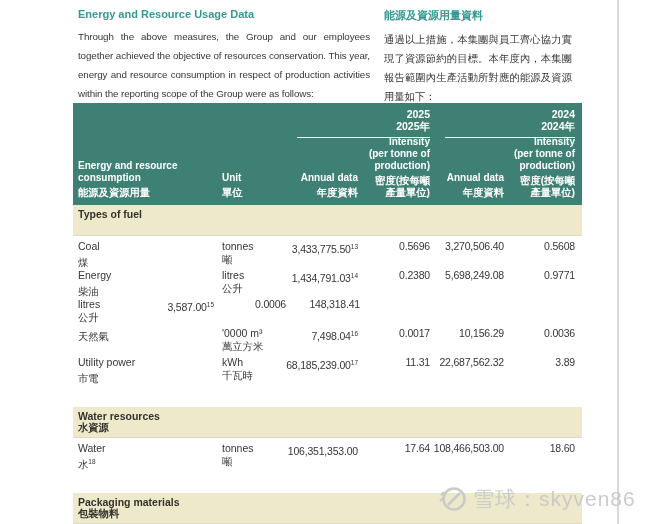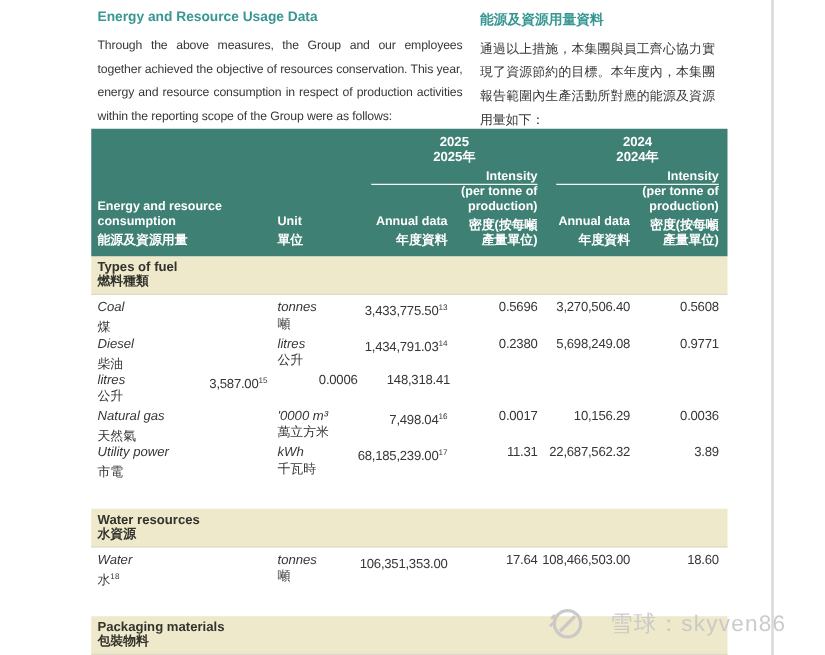--- a/index.html
+++ b/index.html
@@ -14,22 +14,22 @@
   .intro{position:absolute;left:78px;top:8px;width:494px;display:flex;}
   .intro-col.en{width:292px;margin-right:14px;}
   .intro-col.zh{width:188px;}
   .intro h2{margin:0 0 7px 0;font-size:11px;font-weight:bold;color:#379792;}
   .intro p{margin:0;font-size:9.8px;line-height:19px;letter-spacing:-0.1px;text-align:justify;}
   .intro-col.zh p{font-size:10.3px;letter-spacing:0;text-align:justify;}
 
   
   .table{position:absolute;left:73px;top:103px;width:509px;}
   .thead{position:relative;height:102px;background:#3f8075;color:#fff;}
-  .year-group{position:absolute;top:5px;text-align:center;font-size:10.5px;font-weight:bold;
-              line-height:12px;border-bottom:1px solid rgba(255,255,255,.95);padding-bottom:15px;}
+  .year-group{position:absolute;top:5px;text-align:right;font-size:10.5px;font-weight:bold;
+              line-height:12px;border-bottom:1px solid rgba(255,255,255,.95);padding-bottom:5px;}
   .yg-2025{left:224px;width:133px;}
   .yg-2024{left:372px;width:130px;}
   .col-labels{position:absolute;left:0;right:0;bottom:0;display:flex;align-items:flex-end;
               padding:0 7px 6px 5px;}
   .col-labels .en{font-size:10px;font-weight:bold;line-height:12px;white-space:pre-line;}
   .col-labels .zh{font-size:10.3px;font-weight:bold;line-height:12px;margin-top:3px;white-space:pre-line;}
 
   .c1{width:144px;}
   .c2{width:75px;}
   .c3{width:61px;text-align:right;}
@@ -38,31 +38,31 @@
   .c6{width:71px;text-align:right;}
 
   
   .section{height:27px;background:#eee9ca;padding:3px 0 0 5px;border-bottom:1px solid #dfdac6;}
   .section .en{font-size:10.5px;font-weight:bold;line-height:12px;color:#33322c;}
   .section .zh{font-size:10.3px;font-weight:bold;line-height:12px;color:#33322c;}
   .section.gap-above{margin-top:26px;}
 
   
   .row{display:flex;height:25px;padding:4px 7px 0 5px;font-size:10.5px;}
-  .row .en{line-height:13px;font-style:italic;}
+  .row .en{line-height:13px;}
   .row .zh{line-height:13px;font-size:10.3px;}
   .numcell{position:relative;}
   .numcell .val{position:absolute;right:0;top:0;white-space:nowrap;line-height:13px;
                 letter-spacing:-0.2px;}
   sup{font-size:6.5px;vertical-align:4px;letter-spacing:0;}
 
   
   .watermark{position:absolute;left:438px;top:484px;display:flex;align-items:center;
              color:#c7c7c7;opacity:.92;}
-  .watermark .wm-text{font-size:18px;letter-spacing:1px;margin-left:20px;white-space:nowrap;}
+  .watermark .wm-text{font-size:21px;letter-spacing:1px;margin-left:5px;white-space:nowrap;}
   .wm-logo{flex:0 0 auto;}
 </style>
 </head>
 <body>
 
 <div class="canvas">
 
   <div class="edge-line"></div>
 
   <div class="intro">
@@ -116,21 +116,20 @@
 (per tonne of
 production)</div>
           <div class="zh">密度(按每噸
 產量單位)</div>
         </div>
       </div>
     </div>
     <div id="tbody">
         <div class="section">
     <div class="en j-sec-en">Types of fuel</div>
-    <div class="zh j-sec-zh">燃料種類</div>
   </div>
         <div class="row">
     <div class="c1">
       <div class="en j-name-en">Coal</div>
       <div class="zh"><span class="j-name-zh">煤</span><sup class="j-name-sup"></sup></div>
     </div>
     <div class="c2">
       <div class="en j-unit-en">tonnes</div>
       <div class="zh j-unit-zh">噸</div>
     </div>
@@ -142,21 +141,21 @@
     </div>
     <div class="c5 numcell">
       <span class="val j-a24">3,270,506.40</span>
     </div>
     <div class="c6 numcell">
       <span class="val j-i24">0.5608</span>
     </div>
   </div>
         <div class="row">
     <div class="c1">
-      <div class="en j-name-en">Diesel</div>
+      <div class="en j-name-en">Energy</div>
       <div class="zh"><span class="j-name-zh">柴油</span><sup class="j-name-sup"></sup></div>
     </div>
     <div class="c2">
       <div class="en j-unit-en">litres</div>
       <div class="zh j-unit-zh">公升</div>
     </div>
     <div class="c3 numcell">
       <span class="val"><span class="j-a25">1,434,791.03</span><sup class="j-a25-sup">14</sup></span>
     </div>
     <div class="c4 numcell">
@@ -179,21 +178,20 @@
     </div>
     <div class="c4 numcell">
       <span class="val j-i25">0.0006</span>
     </div>
     <div class="c5 numcell">
       <span class="val j-a24">148,318.41</span>
     </div>
   </div>
         <div class="row">
     <div class="c1">
-      <div class="en j-name-en">Natural gas</div>
       <div class="zh"><span class="j-name-zh">天然氣</span><sup class="j-name-sup"></sup></div>
     </div>
     <div class="c2">
       <div class="en j-unit-en">'0000 m³</div>
       <div class="zh j-unit-zh">萬立方米</div>
     </div>
     <div class="c3 numcell">
       <span class="val"><span class="j-a25">7,498.04</span><sup class="j-a25-sup">16</sup></span>
     </div>
     <div class="c4 numcell">

